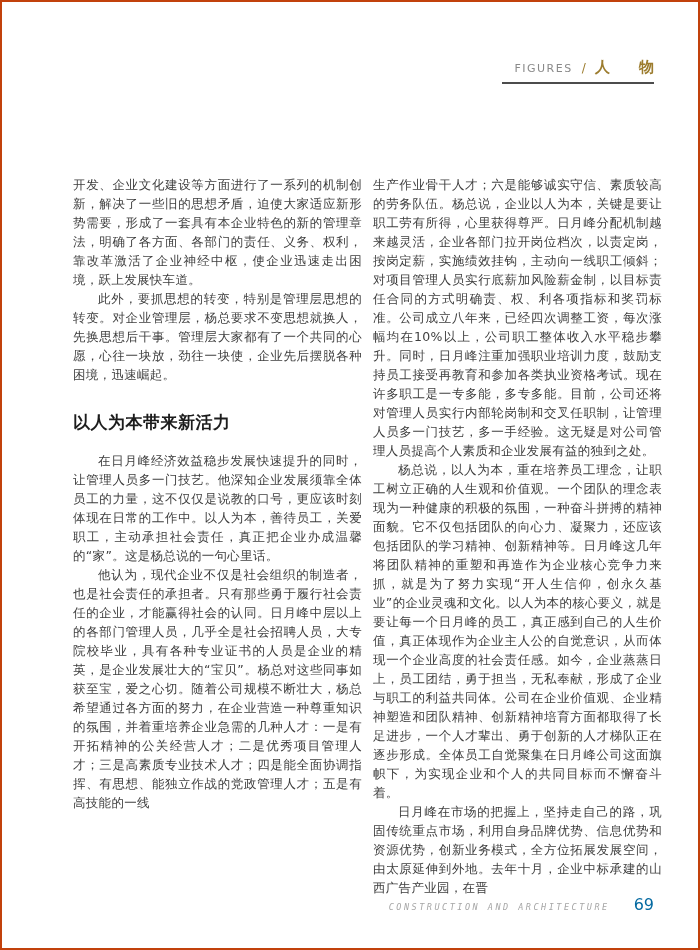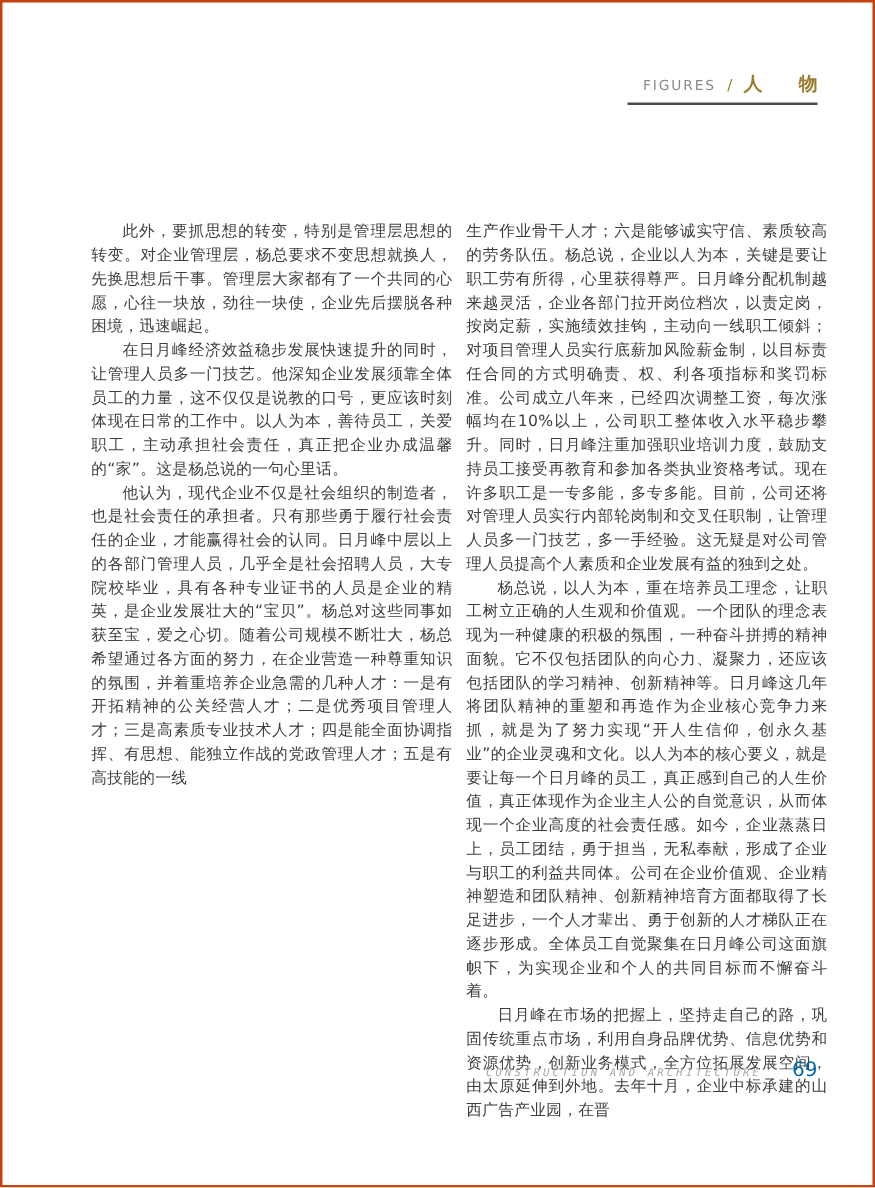--- a/index.html
+++ b/index.html
@@ -44,21 +44,21 @@
   h2.section {
     margin:27px 0 17px 0;
     font-size:17px;
     font-weight:bold;
     color:#1c1c1c;
     letter-spacing:0.5px;
   }
 
   
   .footer {
-    position:absolute; top:844px; right:44px;
+    position:absolute; top:893px; right:44px;
     display:flex; align-items:baseline;text-align:center;
   }
   .footer .journal {
     font-family:"DejaVu Sans Mono","Liberation Mono",monospace;
     font-style:italic;
     font-size:8.5px;
     letter-spacing:2.5px;
     color:#a6a6a6;
   }
   .footer .pageno {
@@ -73,21 +73,23 @@
 <div class="page">
 
   <div class="header">
     <span class="en">FIGURES</span>
     <span class="sep">/</span>
     <span class="zh">人</span>
     <span class="zh second">物</span>
   </div>
 
   <div class="col col-left">
+    <p class="para">开发、企业文化建设等方面进行了一系列的机制创新，解决了一些旧的思想矛盾，迫使大家适应新形势需要，形成了一套具有本企业特色的新的管理章法，明确了各方面、各部门的责任、义务、权利，靠改革激活了企业神经中枢，使企业迅速走出困境，跃上发展快车道。</p>
     <p class="para indent">此外，要抓思想的转变，特别是管理层思想的转变。对企业管理层，杨总要求不变思想就换人，先换思想后干事。管理层大家都有了一个共同的心愿，心往一块放，劲往一块使，企业先后摆脱各种困境，迅速崛起。</p>
+    <h2 class="section">以人为本带来新活力</h2>
     <p class="para indent">在日月峰经济效益稳步发展快速提升的同时，让管理人员多一门技艺。他深知企业发展须靠全体员工的力量，这不仅仅是说教的口号，更应该时刻体现在日常的工作中。以人为本，善待员工，关爱职工，主动承担社会责任，真正把企业办成温馨的“家”。这是杨总说的一句心里话。</p>
     <p class="para indent">他认为，现代企业不仅是社会组织的制造者，也是社会责任的承担者。只有那些勇于履行社会责任的企业，才能赢得社会的认同。日月峰中层以上的各部门管理人员，几乎全是社会招聘人员，大专院校毕业，具有各种专业证书的人员是企业的精英，是企业发展壮大的“宝贝”。杨总对这些同事如获至宝，爱之心切。随着公司规模不断壮大，杨总希望通过各方面的努力，在企业营造一种尊重知识的氛围，并着重培养企业急需的几种人才：一是有开拓精神的公关经营人才；二是优秀项目管理人才；三是高素质专业技术人才；四是能全面协调指挥、有思想、能独立作战的党政管理人才；五是有高技能的一线</p>
   </div>
 
   <div class="col col-right">
     <p class="para">生产作业骨干人才；六是能够诚实守信、素质较高的劳务队伍。杨总说，企业以人为本，关键是要让职工劳有所得，心里获得尊严。日月峰分配机制越来越灵活，企业各部门拉开岗位档次，以责定岗，按岗定薪，实施绩效挂钩，主动向一线职工倾斜；对项目管理人员实行底薪加风险薪金制，以目标责任合同的方式明确责、权、利各项指标和奖罚标准。公司成立八年来，已经四次调整工资，每次涨幅均在10%以上，公司职工整体收入水平稳步攀升。同时，日月峰注重加强职业培训力度，鼓励支持员工接受再教育和参加各类执业资格考试。现在许多职工是一专多能，多专多能。目前，公司还将对管理人员实行内部轮岗制和交叉任职制，让管理人员多一门技艺，多一手经验。这无疑是对公司管理人员提高个人素质和企业发展有益的独到之处。</p>
     <p class="para indent">杨总说，以人为本，重在培养员工理念，让职工树立正确的人生观和价值观。一个团队的理念表现为一种健康的积极的氛围，一种奋斗拼搏的精神面貌。它不仅包括团队的向心力、凝聚力，还应该包括团队的学习精神、创新精神等。日月峰这几年将团队精神的重塑和再造作为企业核心竞争力来抓，就是为了努力实现“开人生信仰，创永久基业”的企业灵魂和文化。以人为本的核心要义，就是要让每一个日月峰的员工，真正感到自己的人生价值，真正体现作为企业主人公的自觉意识，从而体现一个企业高度的社会责任感。如今，企业蒸蒸日上，员工团结，勇于担当，无私奉献，形成了企业与职工的利益共同体。公司在企业价值观、企业精神塑造和团队精神、创新精神培育方面都取得了长足进步，一个人才辈出、勇于创新的人才梯队正在逐步形成。全体员工自觉聚集在日月峰公司这面旗帜下，为实现企业和个人的共同目标而不懈奋斗着。</p>
     <p class="para indent">日月峰在市场的把握上，坚持走自己的路，巩固传统重点市场，利用自身品牌优势、信息优势和资源优势，创新业务模式，全方位拓展发展空间，由太原延伸到外地。去年十月，企业中标承建的山西广告产业园，在晋</p>
   </div>
 

